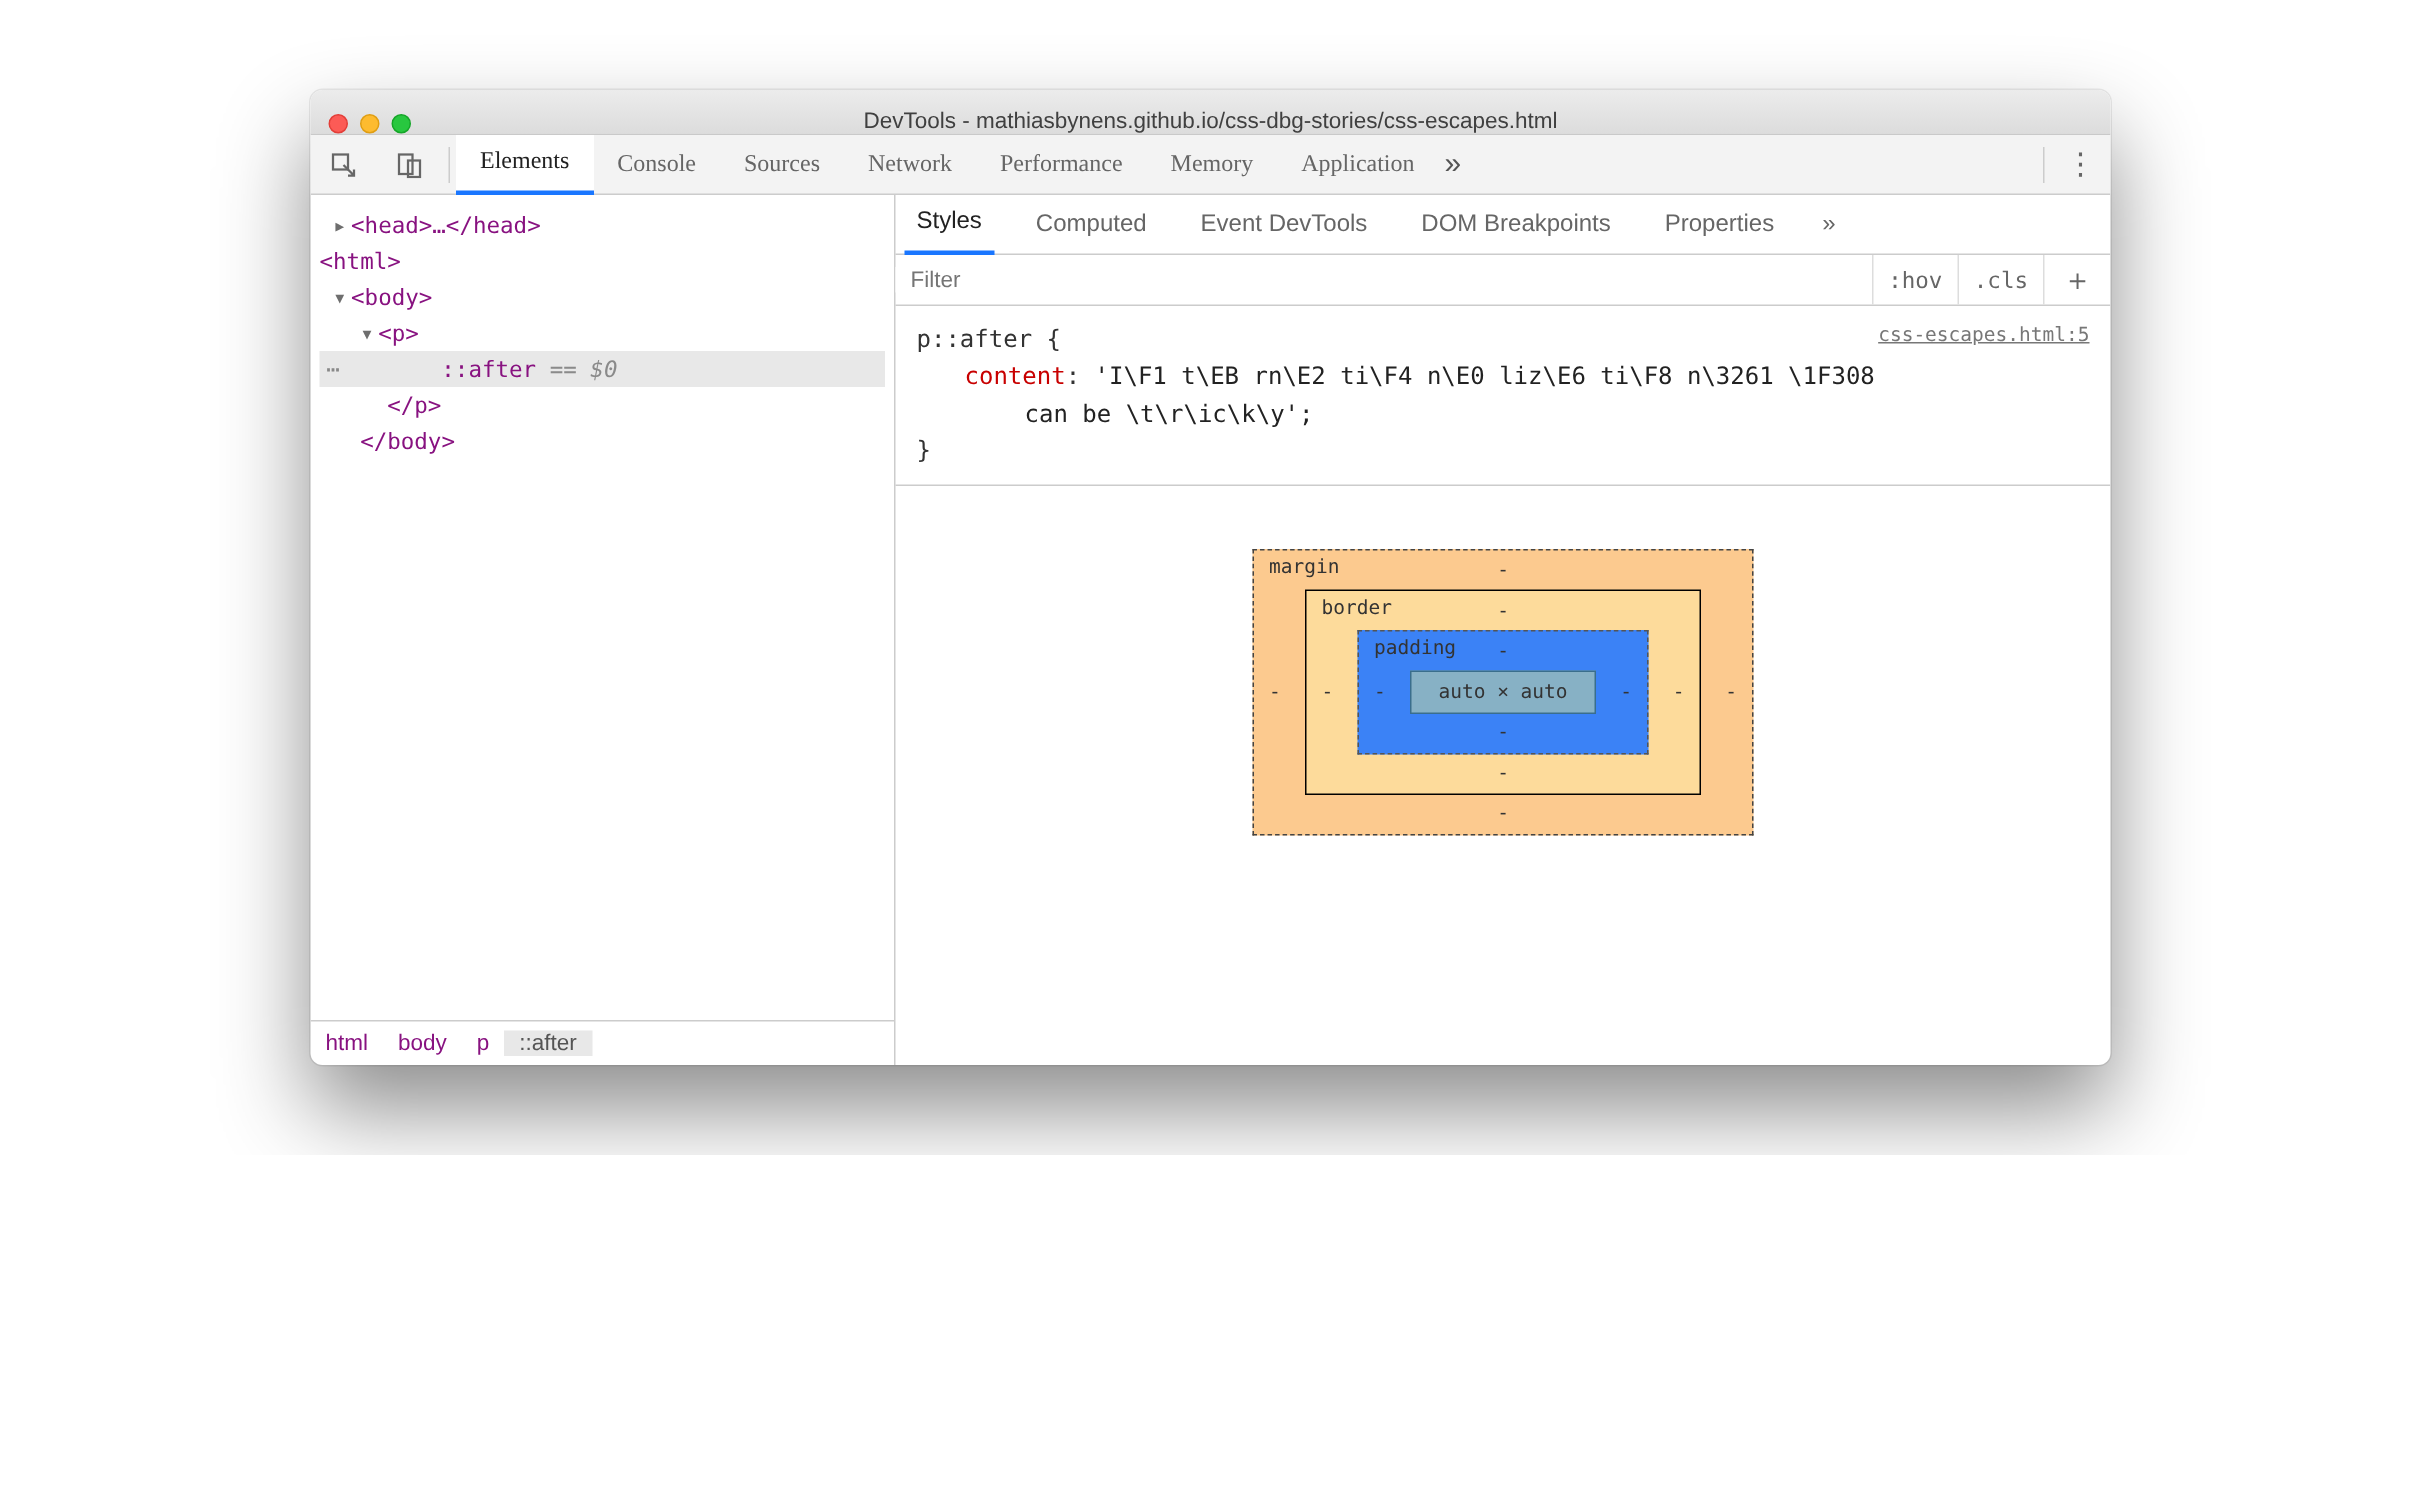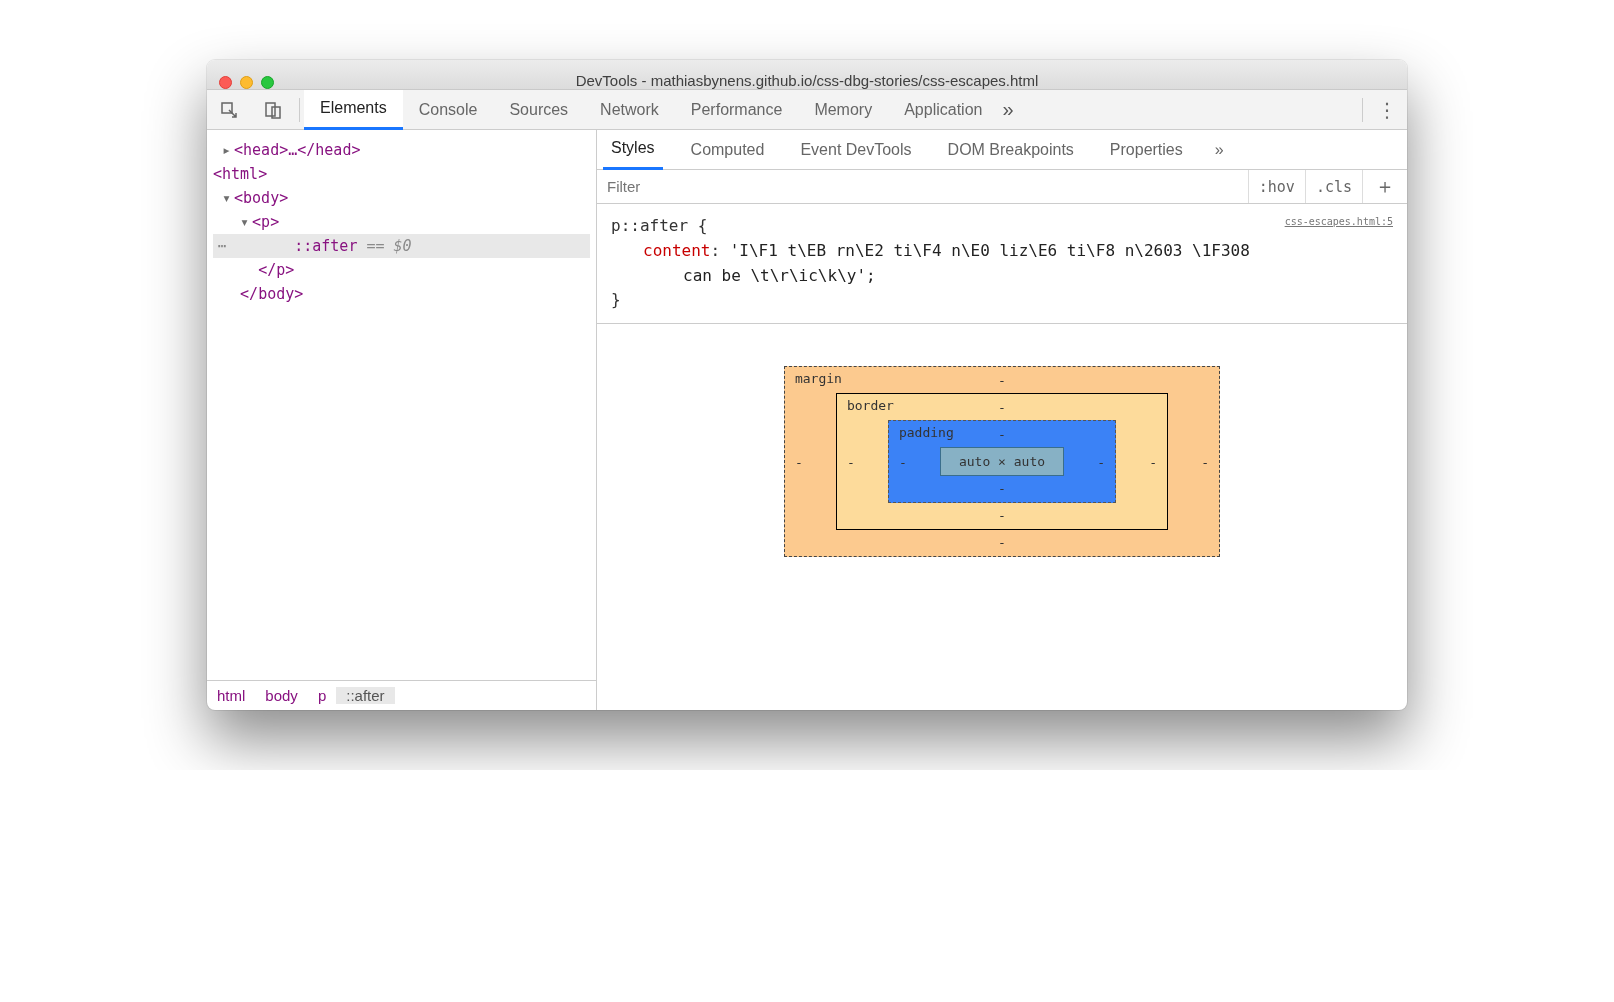--- a/index.html
+++ b/index.html
@@ -41,21 +41,21 @@
     border-bottom:1px solid #ccc;
     font-size:16px; color:#555;
   }
   .ticon {
     width:44px; height:40px; display:flex; align-items:center;
     justify-content:center; color:#666; cursor:pointer;
   }
   .tsep { width:1px; height:24px; background:#ccc; margin:0 4px; }
   .tab {
     padding:0 16px; height:40px; display:flex; align-items:center;
-    cursor:pointer; color:#666;
+    cursor:pointer; color:#666;font-family:Liberation Serif, serif;
   }
   .tab.active { color:#222; border-bottom:3px solid #1976ff; background:#fff; }
   .tab-more { margin-left:4px; font-size:20px; color:#555; cursor:pointer; }
   .spacer { flex:1; }
   .kebab { width:40px; text-align:center; font-size:20px; color:#666; cursor:pointer; }
   
   .split { display:flex; height:580px; }
   .dom-panel { width:390px; border-right:1px solid #ccc; display:flex; flex-direction:column; }
   .dom-tree {
     flex:1; padding:8px 6px; font-family: Menlo, Consolas, monospace;
@@ -100,33 +100,33 @@
   .plusbtn { padding:0 12px; font-size:20px; border-left:1px solid #ddd; height:100%;
     display:flex; align-items:center; cursor:pointer;}
   
   .rule-block {
     padding:10px 14px; font-family: Menlo, Consolas, monospace;
     font-size:16px; line-height:1.55; border-bottom:1px solid #ccc;
     position:relative;
   }
   .rule-src {
     position:absolute; right:14px; top:10px; color:#777;
-    text-decoration:underline; font-size:10px; cursor:pointer;
+    text-decoration:underline; font-size:13px; cursor:pointer;
   }
   .sel-txt { color:#333; }
   .prop { color:#c80000;margin-top:24px; }
   .val { color:#222; }
   
   .boxmodel-wrap { flex:1; display:flex; align-items:flex-start;
     justify-content:center; padding-top:42px; }
   .bm {
     font-family: Menlo, Consolas, monospace; font-size:13px; color:#333;
     text-align:center;
   }
-  .bm .layer { position:relative; padding:26px 51px; }
+  .bm .layer { position:relative; padding:26px 34px; }
   .bm .lbl { position:absolute; top:4px; left:10px; font-size:13px; }
   .bm .dash { position:absolute; font-size:13px; }
   .bm .dash.top{top:6px; left:50%; transform:translateX(-50%);}
   .bm .dash.bot{bottom:6px; left:50%; transform:translateX(-50%);}
   .bm .dash.l{left:10px; top:50%; transform:translateY(-50%);}
   .bm .dash.r{right:10px; top:50%; transform:translateY(-50%);}
   .margin-box { background:#fcca8f; border:1px dashed #444; }
   .border-box { background:#fddb9b; border:1px solid #000; }
   .padding-box { background:#3b82f6; border:1px dashed #555; }
   .content-box { background:#87b1c5; border:1px solid #3a6e8c;
@@ -210,21 +210,21 @@
         <input type="text" placeholder="Filter" style="">
         <div class="toggle">:hov</div>
         <div class="toggle">.cls</div>
         <div class="plusbtn">＋</div>
       </div>
 
       <div class="rule-block">
         <span class="rule-src">css-escapes.html:5</span>
         <div><span class="sel-txt">p::after {</span></div>
         <div style="padding-left:32px;">
-          <span class="prop">content</span><span class="sel-txt">: </span><span class="val">'I\F1 t\EB rn\E2 ti\F4 n\E0 liz\E6 ti\F8 n\2603 \1F308</span>
+          <span class="prop">content</span><span class="sel-txt">: </span><span class="val">'I\F1 t\EB rn\E2 ti\F4 n\E0 liz\E6 ti\F8 n\3261 \1F308</span>
         </div>
         <div style="padding-left:72px;">
           <span class="val">can be \t\r\ic\k\y';</span>
         </div>
         <div><span class="sel-txt">}</span></div>
       </div>
 
       <div class="boxmodel-wrap">
         <div class="bm">
           <div class="layer margin-box">

